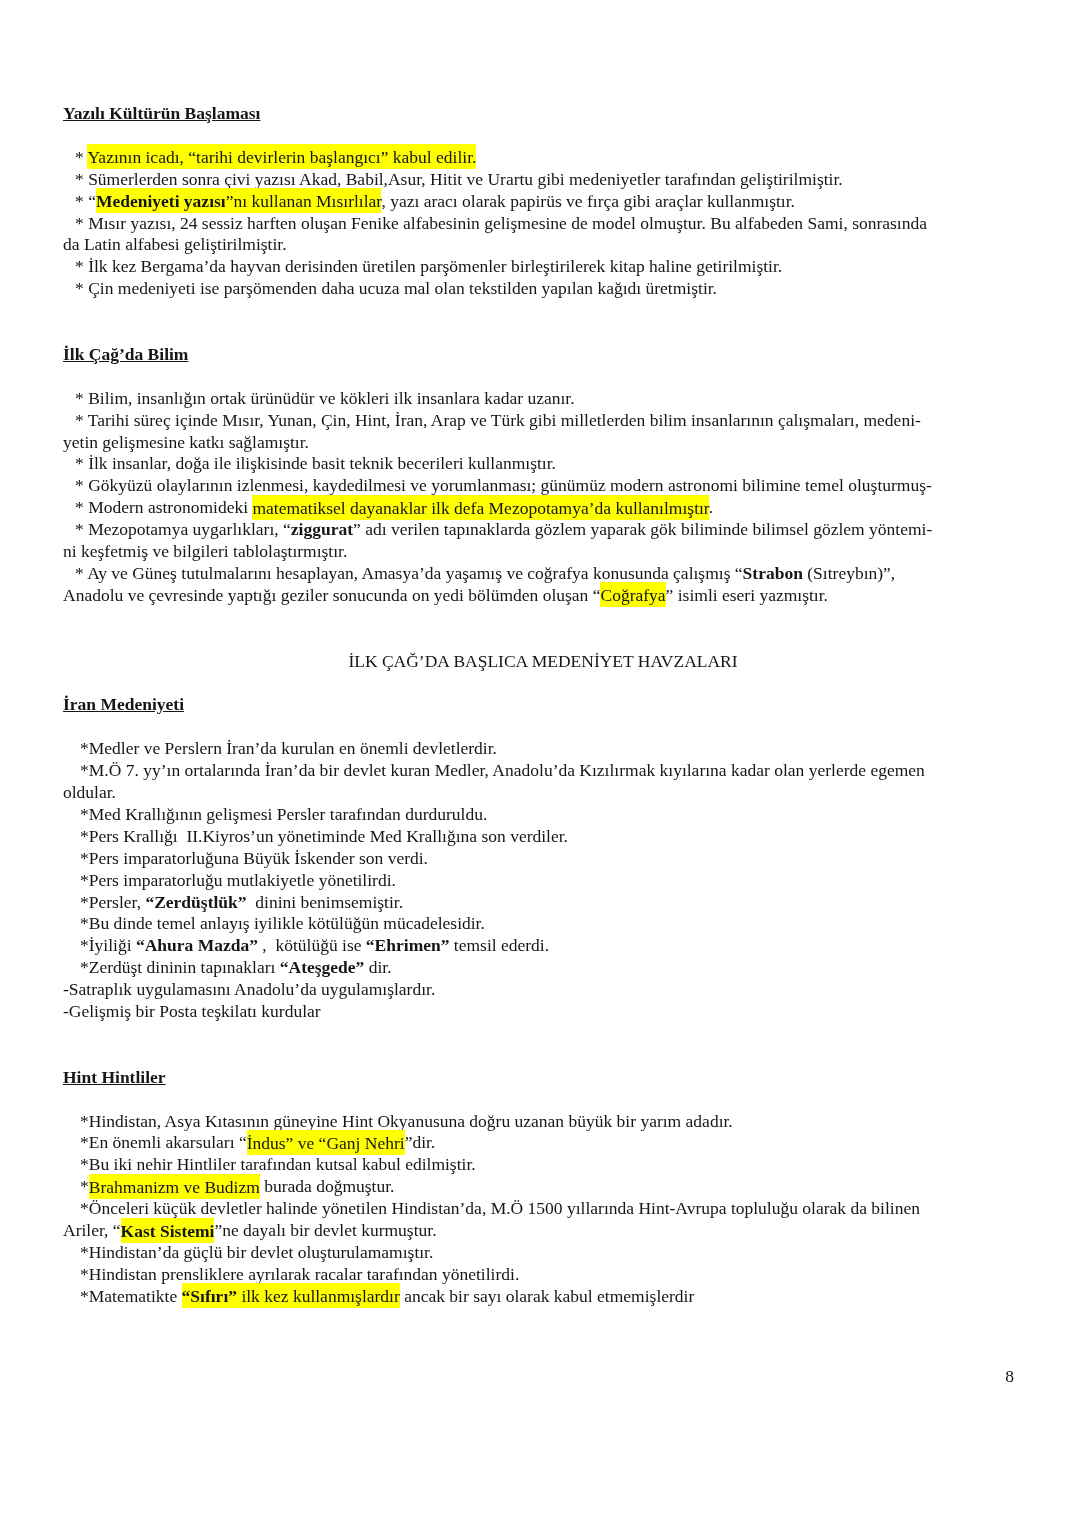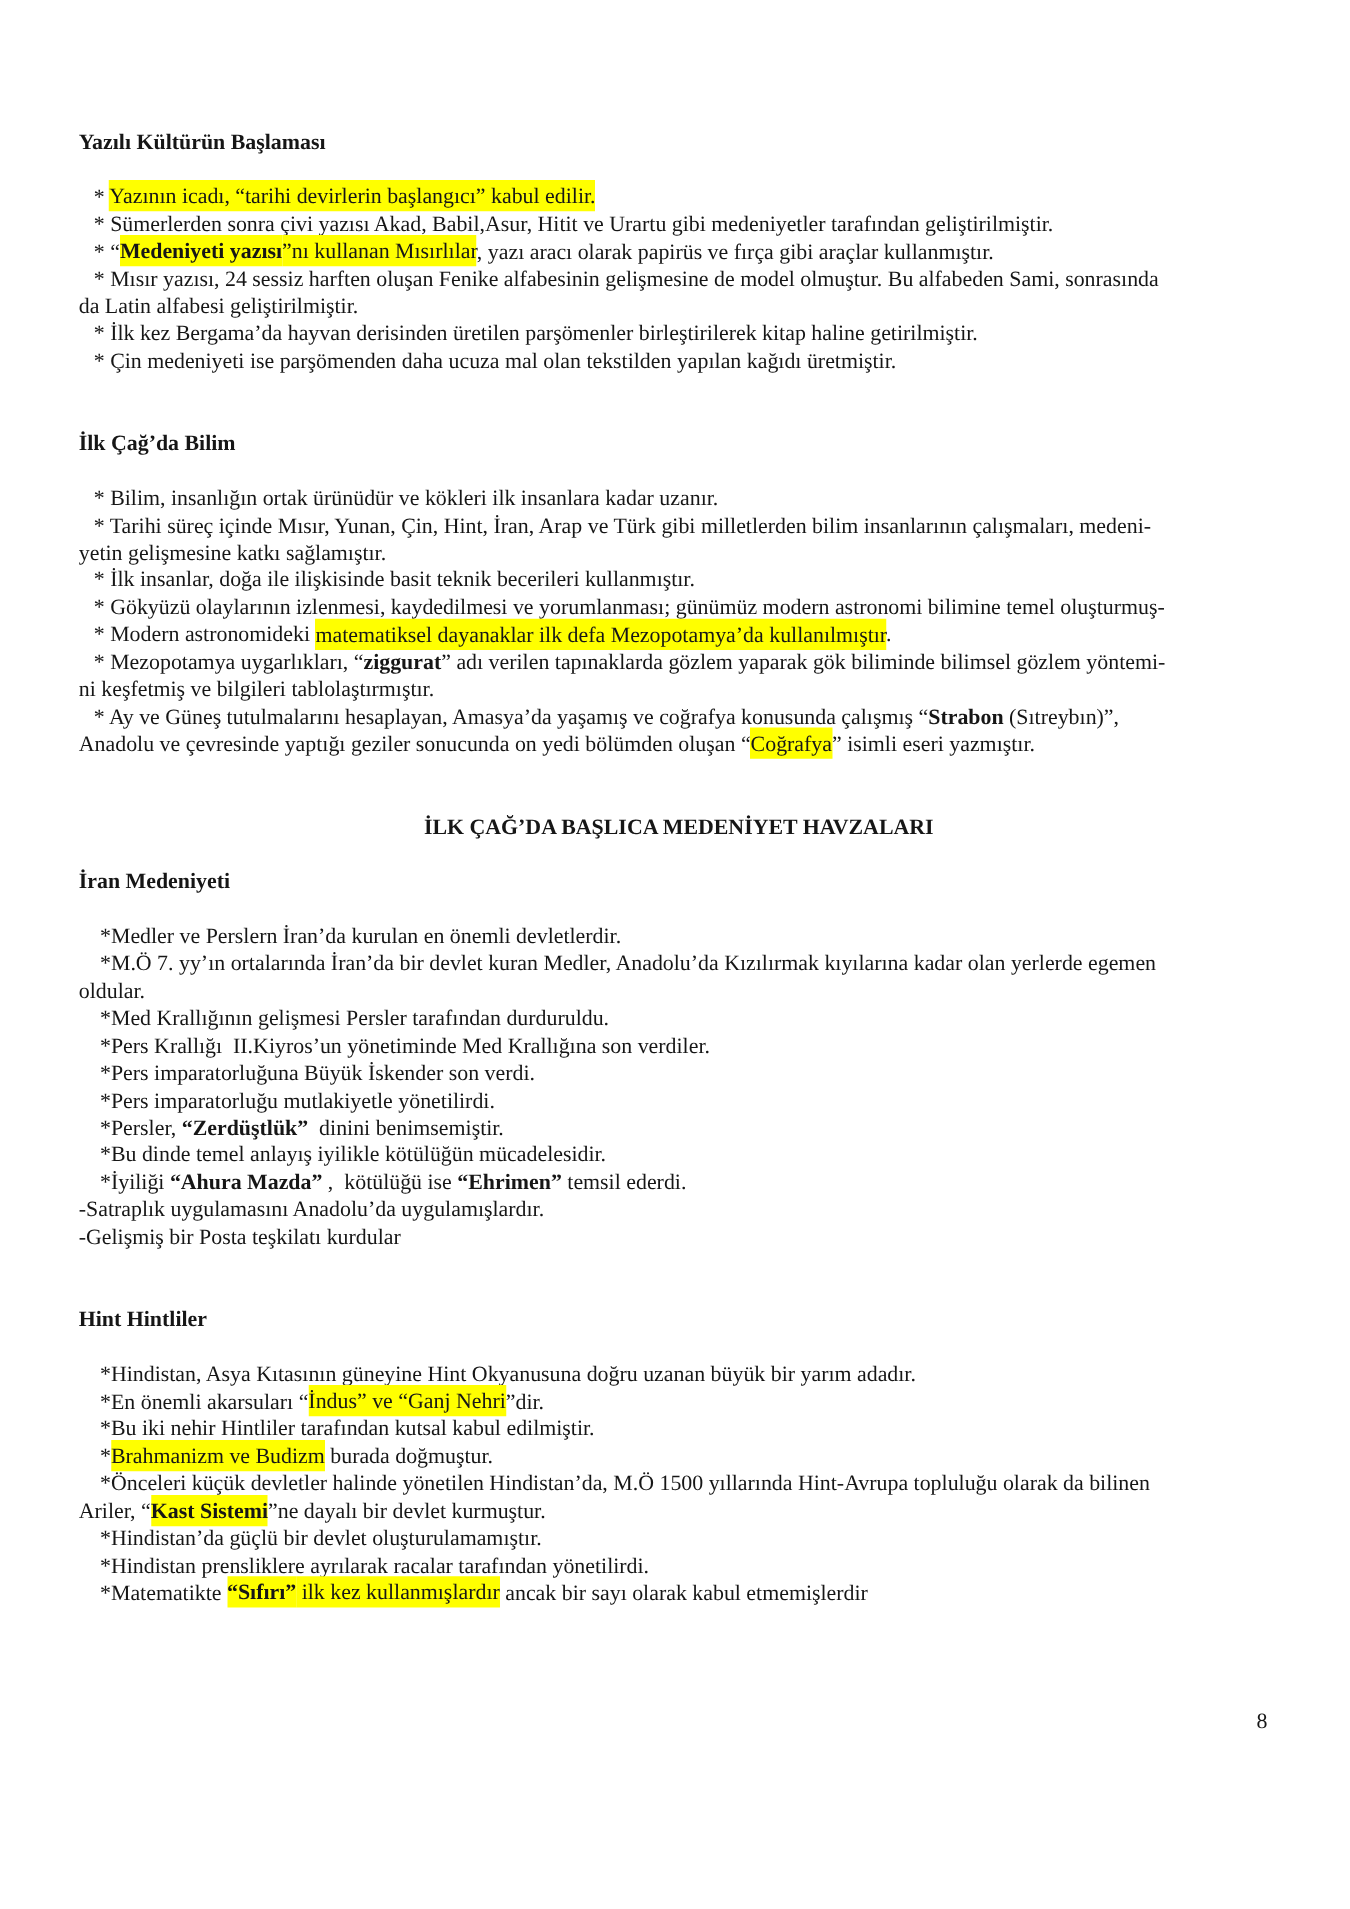--- a/index.html
+++ b/index.html
@@ -8,22 +8,22 @@
     width:1080px; height:1527px;
     background:#ffffff;
     overflow:hidden;
     font-family:"Liberation Serif", serif;
     font-size:17.5px;
     line-height:21.9px;
     color:#161616;
   }
   .doc { position:absolute; top:103px; left:63px; right:57px; }
   .line { white-space:pre; }
-  .h { font-weight:bold; }
-  .center { text-align:center; font-weight:bold; }
+  .h { font-weight:bold;text-decoration:underline; }
+  .center { text-align:center; font-weight:normal; }
   .b1 { padding-left:12px; }
   .b2 { padding-left:17px; }
   .bold { font-weight:bold; }
   .hl { background:#ffff00; padding:2.5px 0;margin-top:48px; }
   .pagenum { position:absolute; top:1366px; right:66px; font-size:17.5px; }
 </style>
 </head>
 <body>
 
 <div class="page">
@@ -58,20 +58,21 @@
       <div class="line b2"><span>*Medler ve Perslern İran’da kurulan en önemli devletlerdir.</span></div>
       <div class="line b2"><span>*M.Ö 7. yy’ın ortalarında İran’da bir devlet kuran Medler, Anadolu’da Kızılırmak kıyılarına kadar olan yerlerde egemen</span></div>
       <div class="line"><span>oldular.</span></div>
       <div class="line b2"><span>*Med Krallığının gelişmesi Persler tarafından durduruldu.</span></div>
       <div class="line b2"><span>*Pers Krallığı  II.Kiyros’un yönetiminde Med Krallığına son verdiler.</span></div>
       <div class="line b2"><span>*Pers imparatorluğuna Büyük İskender son verdi.</span></div>
       <div class="line b2"><span>*Pers imparatorluğu mutlakiyetle yönetilirdi.</span></div>
       <div class="line b2"><span>*Persler, </span><span class="bold">“Zerdüştlük”</span><span>  dinini benimsemiştir.</span></div>
       <div class="line b2"><span>*Bu dinde temel anlayış iyilikle kötülüğün mücadelesidir.</span></div>
       <div class="line b2"><span>*İyiliği </span><span class="bold">“Ahura Mazda”</span><span> ,  kötülüğü ise </span><span class="bold">“Ehrimen”</span><span> temsil ederdi.</span></div>
+      <div class="line b2"><span>*Zerdüşt dininin tapınakları </span><span class="bold">“Ateşgede”</span><span> dir.</span></div>
       <div class="line"><span>-Satraplık uygulamasını Anadolu’da uygulamışlardır.</span></div>
       <div class="line"><span>-Gelişmiş bir Posta teşkilatı kurdular</span></div>
       <div style="height: 43.8px;"></div>
       <div class="line h"><span>Hint Hintliler</span></div>
       <div style="height: 21.9px;"></div>
       <div class="line b2"><span>*Hindistan, Asya Kıtasının güneyine Hint Okyanusuna doğru uzanan büyük bir yarım adadır.</span></div>
       <div class="line b2"><span>*En önemli akarsuları “</span><span class="hl">İndus” ve “Ganj Nehri</span><span>”dir.</span></div>
       <div class="line b2"><span>*Bu iki nehir Hintliler tarafından kutsal kabul edilmiştir.</span></div>
       <div class="line b2"><span>*</span><span class="hl">Brahmanizm ve Budizm</span><span> burada doğmuştur.</span></div>
       <div class="line b2"><span>*Önceleri küçük devletler halinde yönetilen Hindistan’da, M.Ö 1500 yıllarında Hint-Avrupa topluluğu olarak da bilinen</span></div>

